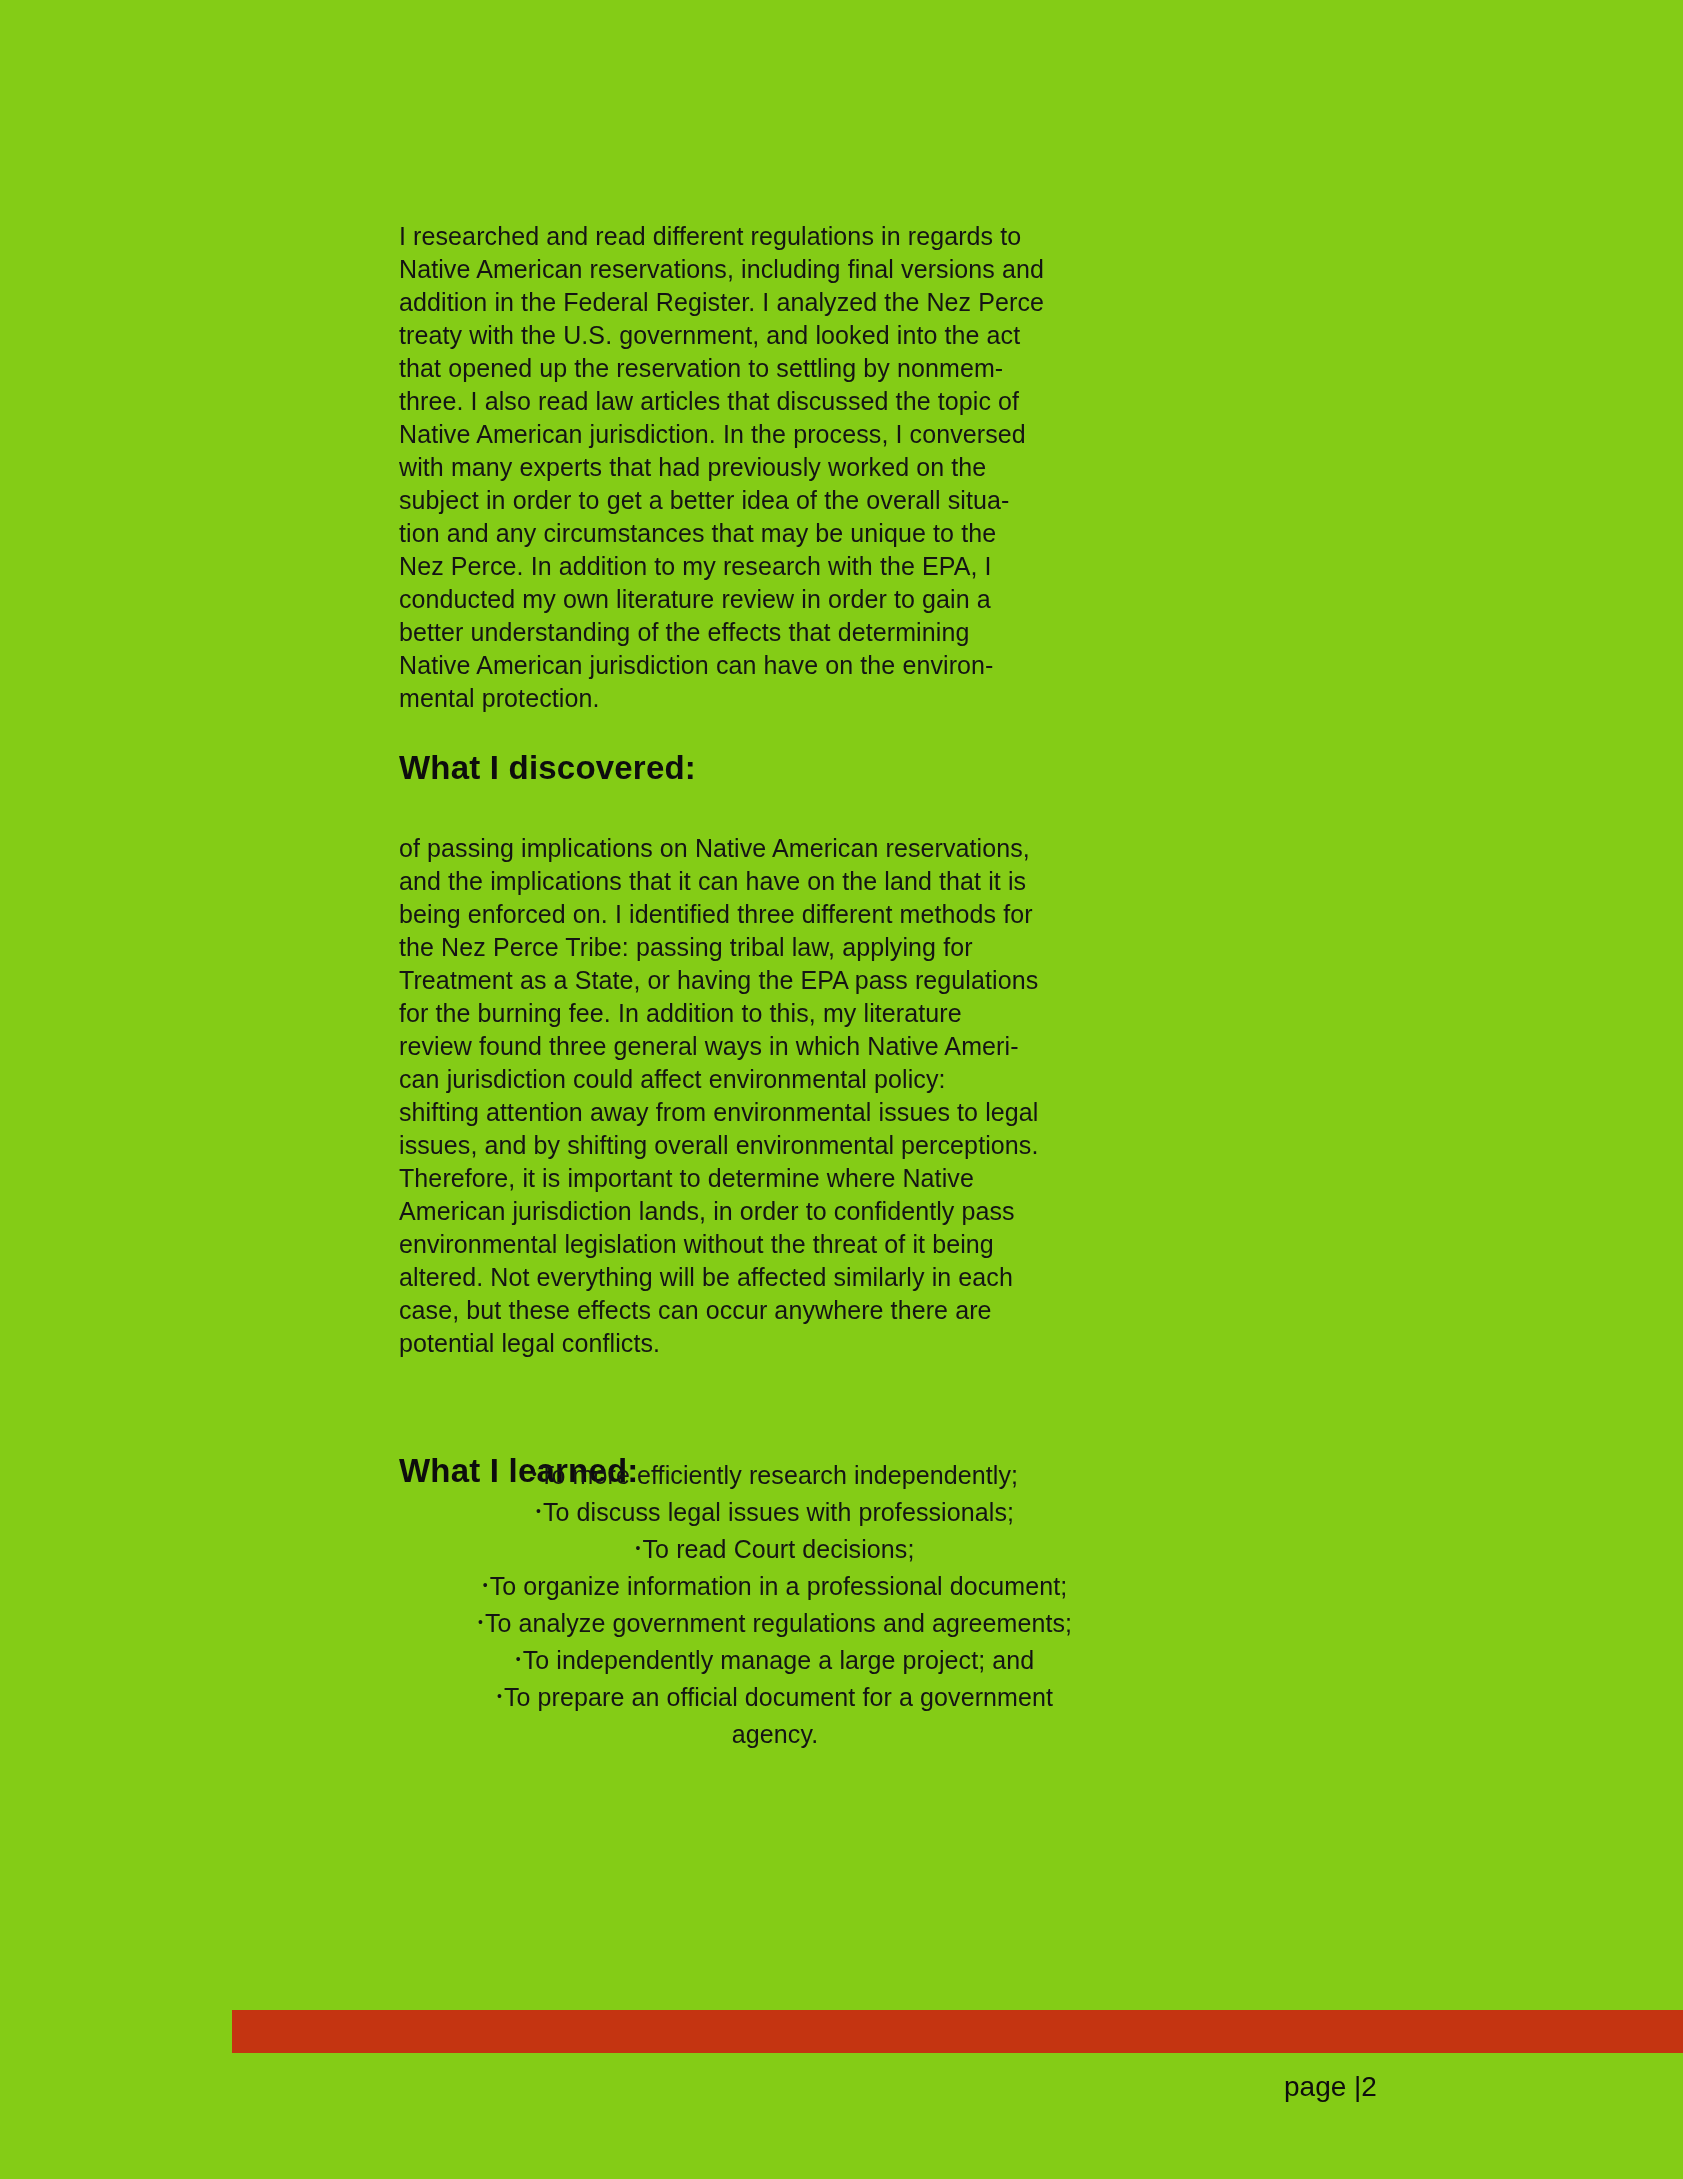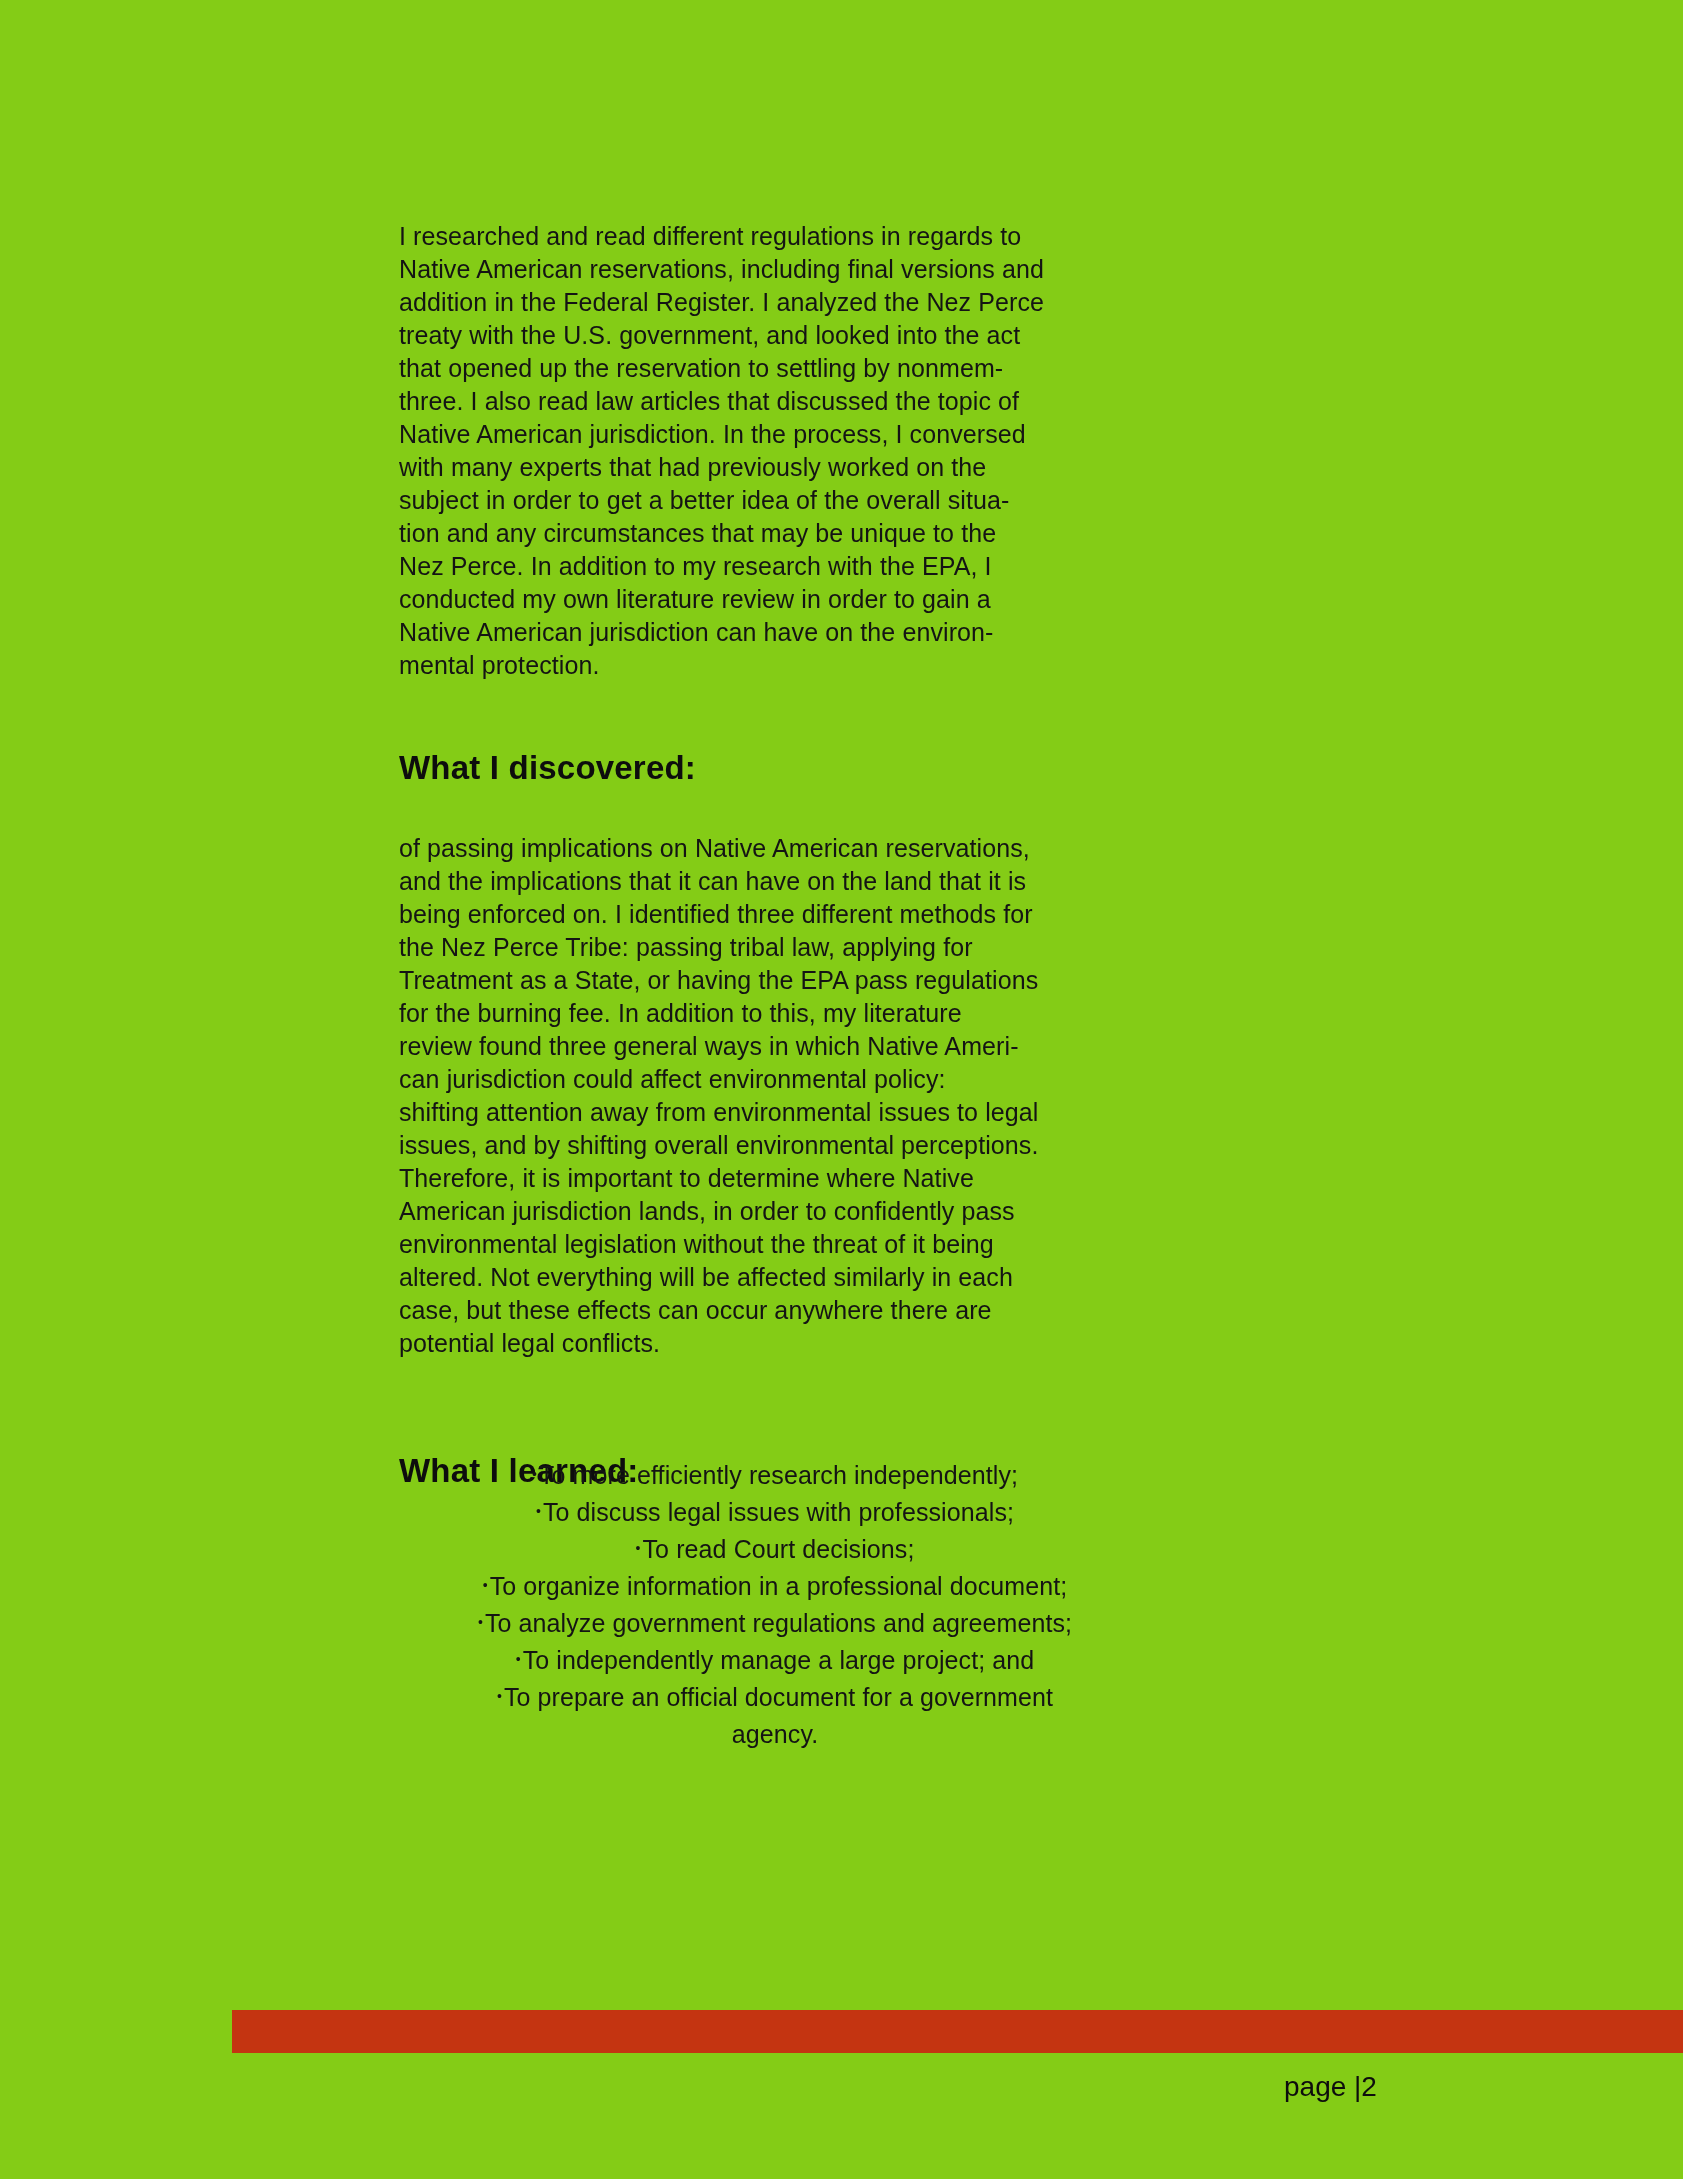--- a/index.html
+++ b/index.html
@@ -75,20 +75,21 @@
     <div class="line">addition in the Federal Register. I analyzed the Nez Perce</div>
     <div class="line">treaty with the U.S. government, and looked into the act</div>
     <div class="line">that opened up the reservation to settling by nonmem-</div>
     <div class="line">three. I also read law articles that discussed the topic of</div>
     <div class="line">Native American jurisdiction. In the process, I conversed</div>
     <div class="line">with many experts that had previously worked on the</div>
     <div class="line">subject in order to get a better idea of the overall situa-</div>
     <div class="line">tion and any circumstances that may be unique to the</div>
     <div class="line">Nez Perce. In addition to my research with the EPA, I</div>
     <div class="line">conducted my own literature review in order to gain a</div>
+    <div class="line">better understanding of the effects that determining</div>
     <div class="line">Native American jurisdiction can have on the environ-</div>
     <div class="line">mental protection.</div>
   </section>
 
   <h2 class="section-heading" id="heading1">What I discovered:</h2>
 
   <section class="para" id="para2">
     <div class="line">of passing implications on Native American reservations,</div>
     <div class="line">and the implications that it can have on the land that it is</div>
     <div class="line">being enforced on. I identified three different methods for</div>

